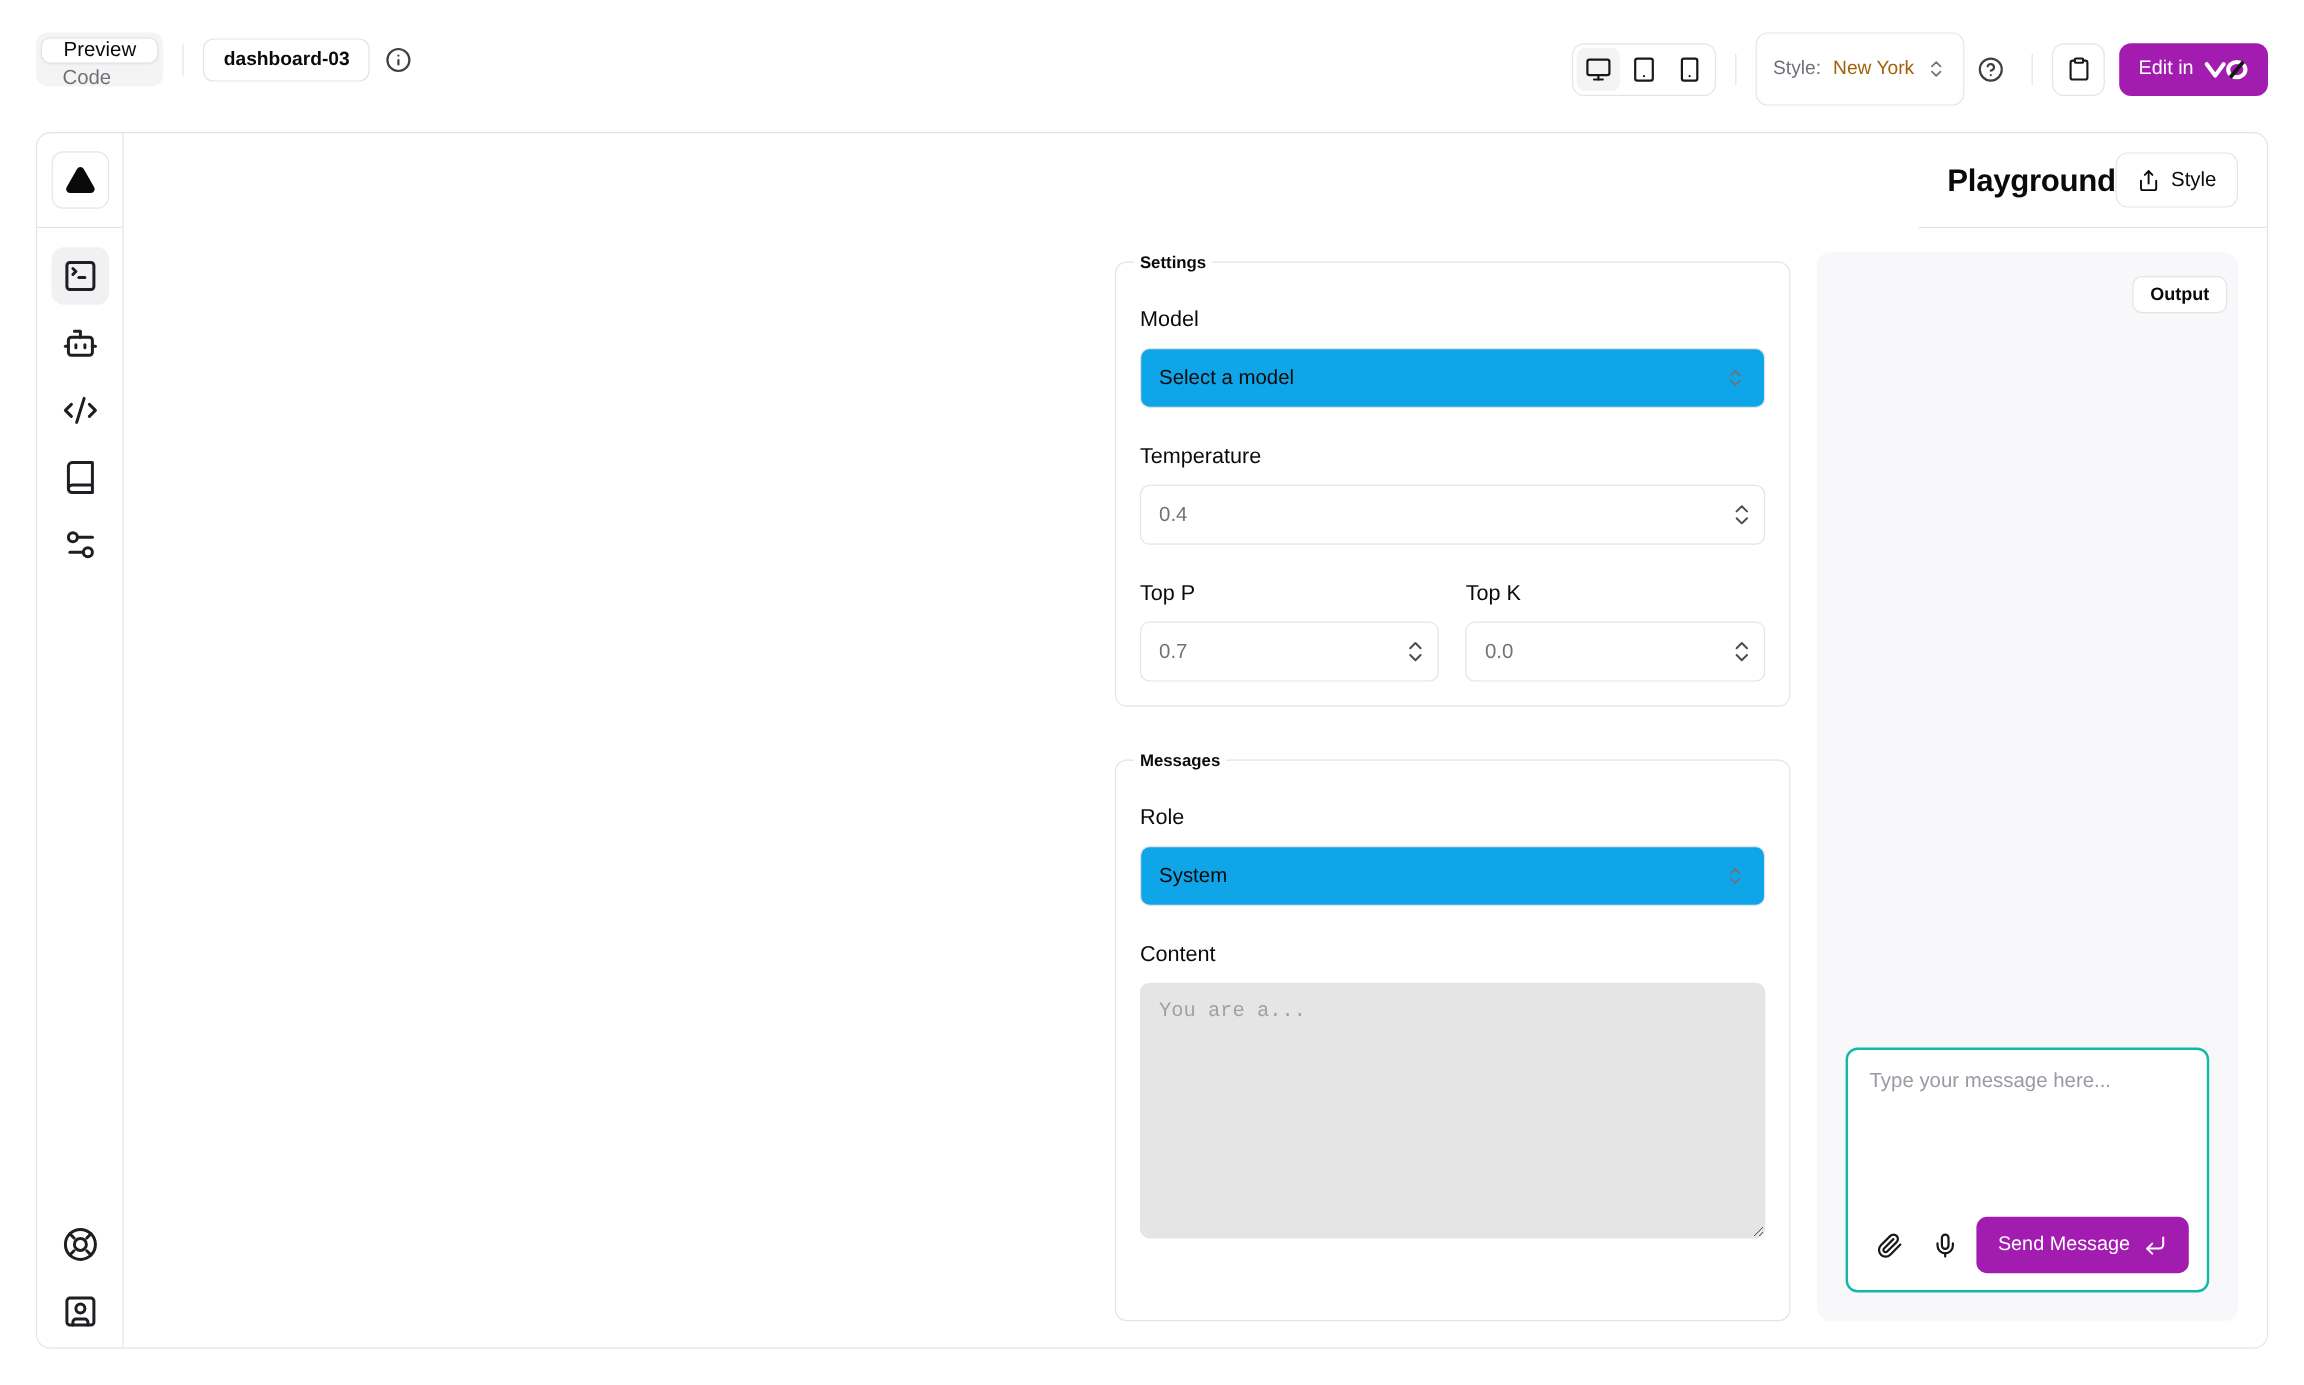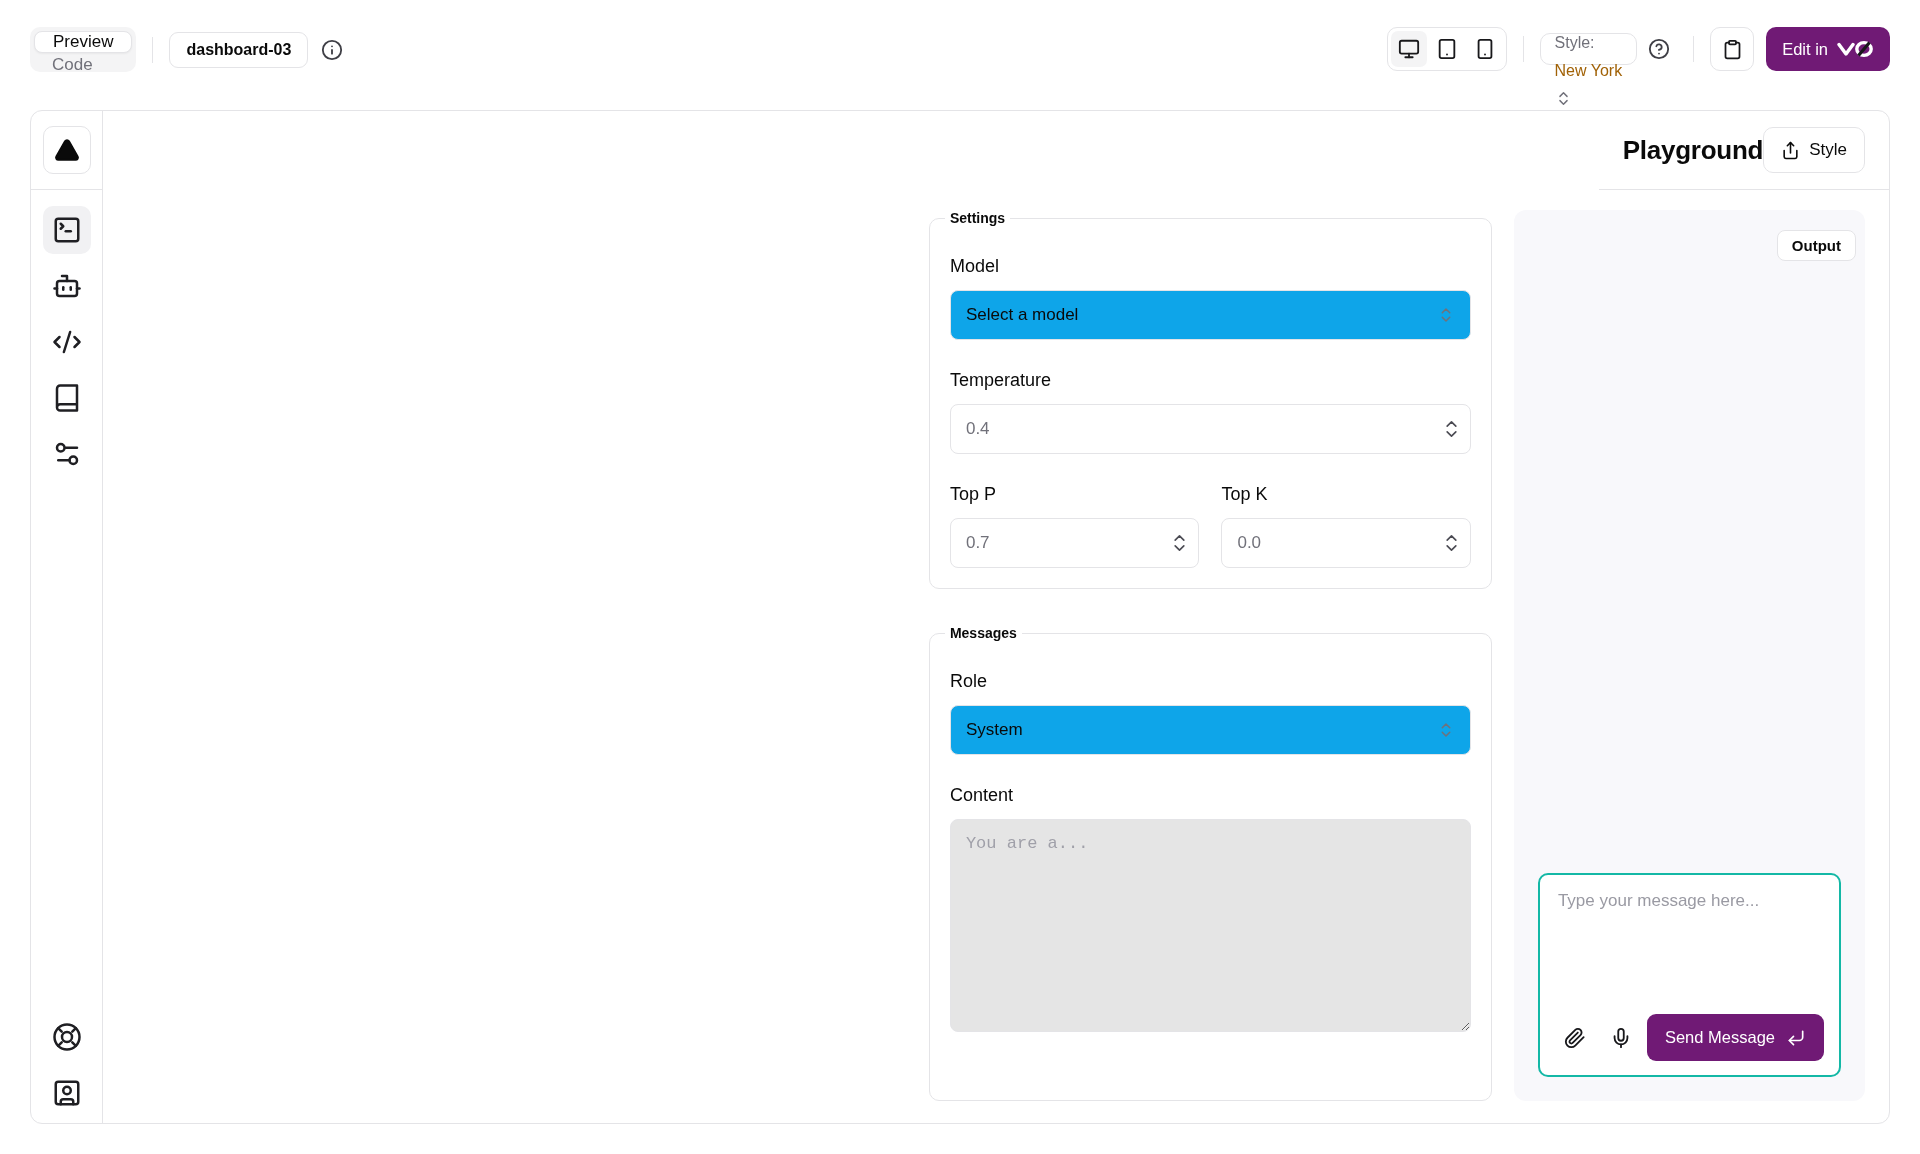--- a/index.html
+++ b/index.html
@@ -16,26 +16,26 @@
   .seg { padding:0 18px; font-size:17px; font-weight:500; color:#71717a; border-radius:8px; display:flex; align-items:center; }
   .seg.active { background:#fff; color:#0a0a0a; border:1px solid #e4e4e7; box-shadow:0 1px 2px rgba(0,0,0,.05); }
 
   .pill { border:1px solid #e4e4e7; border-radius:9px; padding:8px 16px; font-size:16px; font-weight:600; background:#fff; }
   .ghost-icon { width:36px; height:36px; display:flex; align-items:center; justify-content:center; color:#3f3f46; }
 
   .device-group { border:1px solid #e4e4e7; border-radius:10px; padding:3px; display:flex; gap:2px; height:44px; }
   .dev { width:36px; height:36px; border-radius:7px; display:flex; align-items:center; justify-content:center; color:#18181b; }
   .dev.active { background:#f4f4f5; }
 
-  .style-select { border:1px solid #e4e4e7; border-radius:10px; height:32px; padding:0 14px; display:flex; align-items:flex-start; gap:10px; font-size:16px; background:#fff;flex-direction:column; }
+  .style-select { border:1px solid #e4e4e7; border-radius:10px; height:61px; padding:0 14px; display:flex; align-items:center; gap:10px; font-size:16px; background:#fff; }
   .style-label { color:#71717a; }
   .style-value { color:#a16207; }
 
   .icon-btn { width:44px; height:44px; border:1px solid #e4e4e7; border-radius:10px; display:flex; align-items:center; justify-content:center; color:#18181b; background:#fff; }
-  .btn-dark { background:#701a75; color:#fff; border-radius:10px; height:44px; padding:0 16px; font-size:16.5px; font-weight:500; display:flex; align-items:center; gap:9px; }
+  .btn-dark { background:#a21caf; color:#fff; border-radius:10px; height:44px; padding:0 16px; font-size:16.5px; font-weight:500; display:flex; align-items:center; gap:9px; }
 
   
   .card { margin:0 30px; height:1014px; border:1px solid #e4e4e7; border-radius:12px; display:grid; grid-template-columns:72px 1fr; overflow:hidden; background:#fff; }
 
   .sidebar { border-right:1px solid #e4e4e7; display:flex; flex-direction:column; align-items:center; }
   .logo-row { height:79px; width:100%; border-bottom:1px solid #e4e4e7; display:flex; align-items:center; justify-content:center; }
   .logo-btn { width:48px; height:48px; border:1px solid #e4e4e7; border-radius:10px; display:flex; align-items:center; justify-content:center; }
   .nav-top { padding-top:16px; display:flex; flex-direction:column; gap:8px; }
   .nav-bottom { margin-top:auto; padding-bottom:6px; display:flex; flex-direction:column; gap:8px; }
   .nav-item { width:48px; height:48px; border-radius:10px; display:flex; align-items:center; justify-content:center; color:#1f1f23; }

